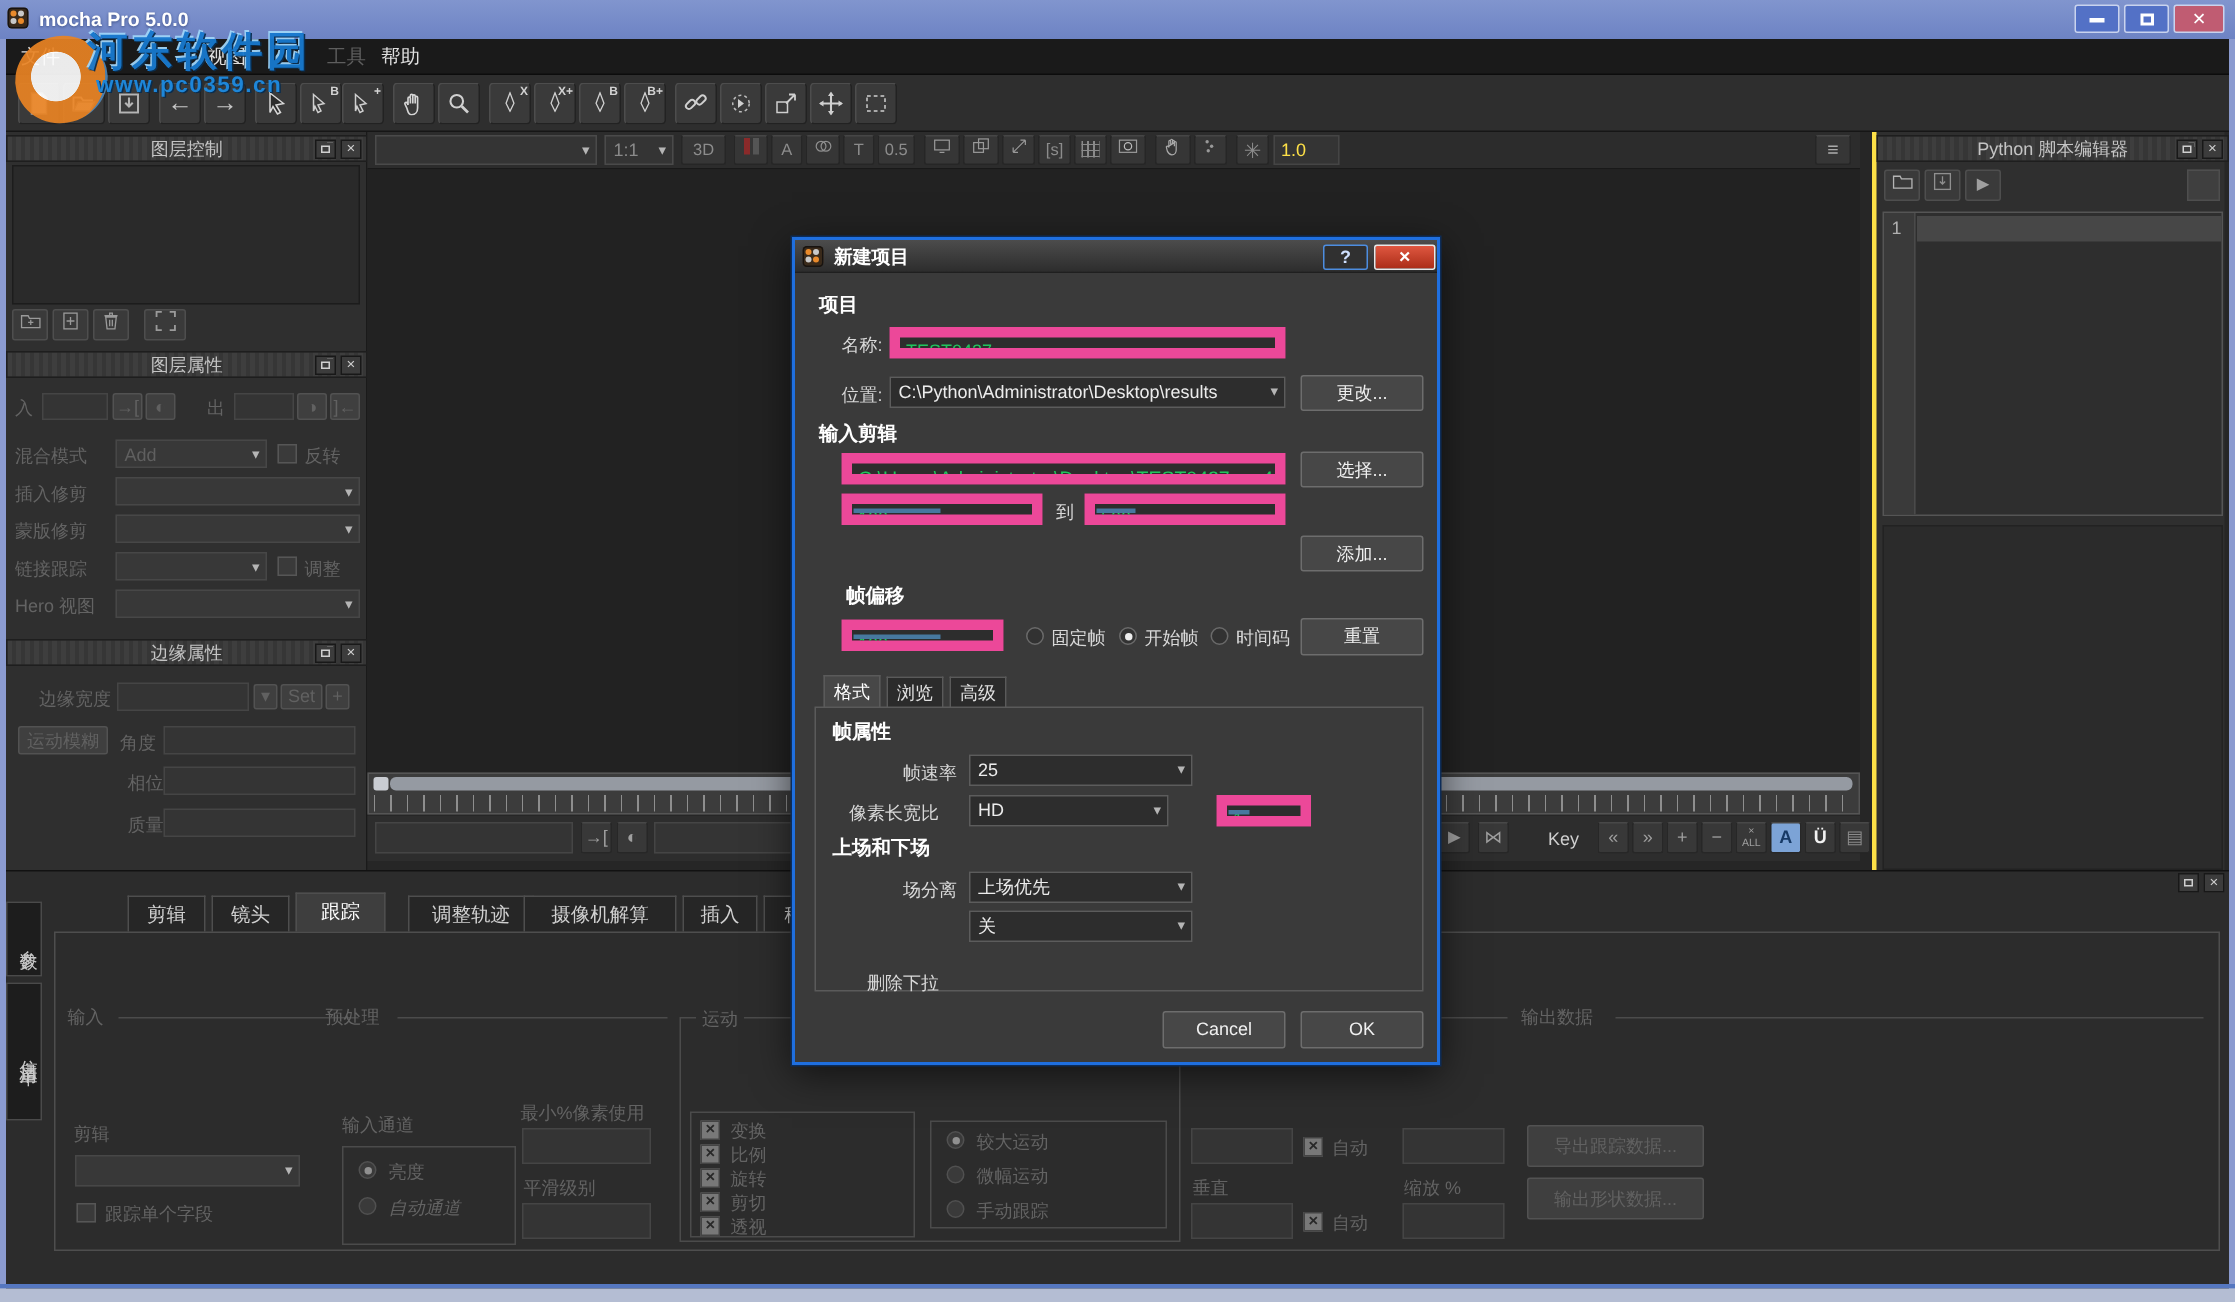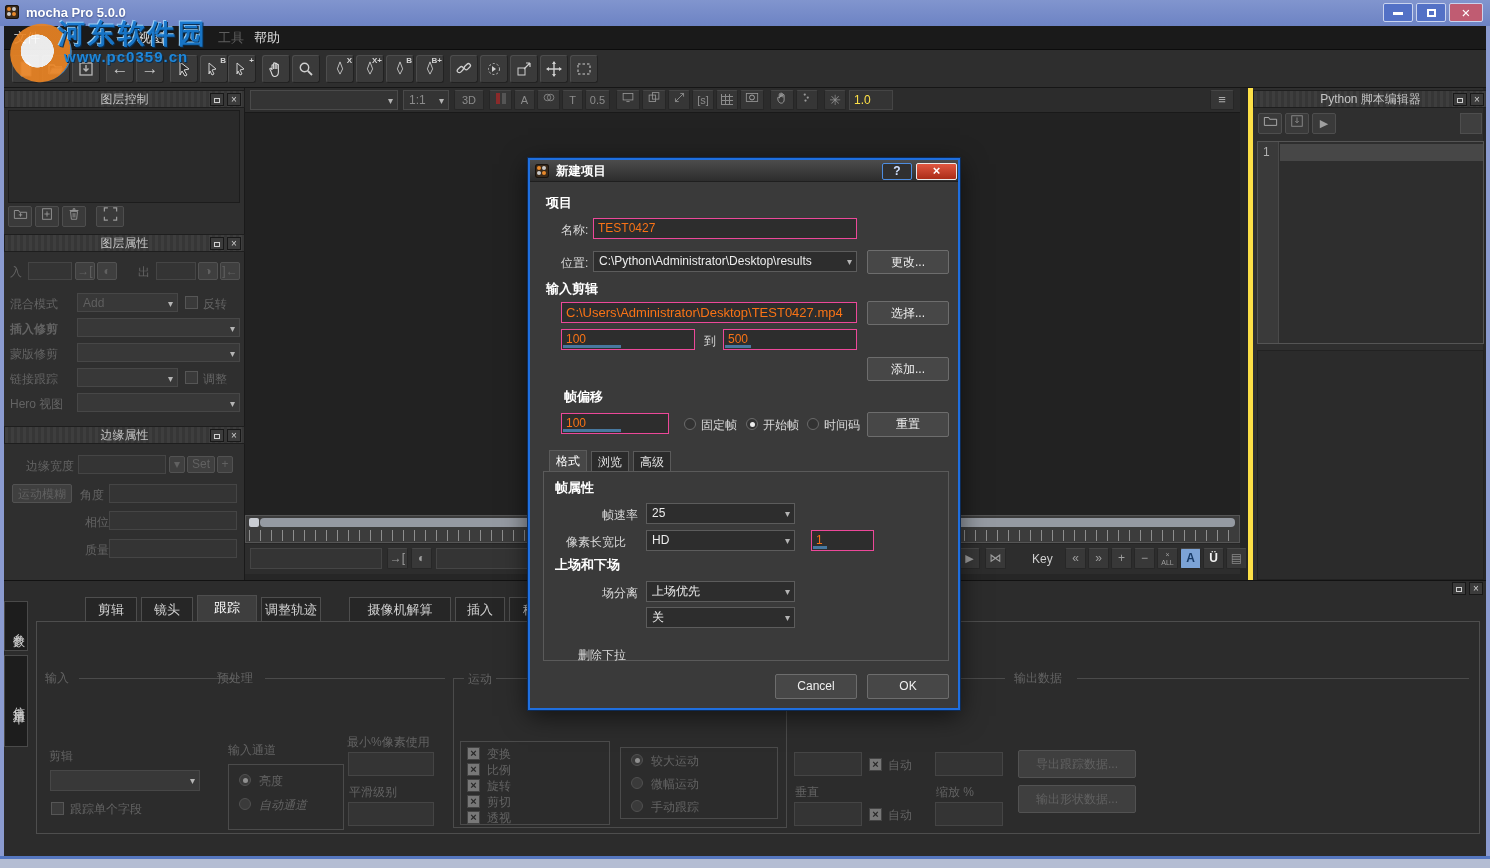--- a/index.html
+++ b/index.html
@@ -18,21 +18,21 @@
   
   #toolbar{left:0;top:50px;width:1490px;height:38px;background:#2e2e2e;border-bottom:1px solid #161616;}
   .tbtn{width:28px;height:28px;top:5px;background:#3a3a3a;border:1px solid #222;border-top-color:#4d4d4d;border-left-color:#4d4d4d;border-radius:3px;color:#c6c6c6;text-align:center;}
   .tbtn svg{margin-top:5px;}
   .glyph{font-size:17px;line-height:26px;font-weight:bold;color:#c6c6c6;}
   .sup{position:absolute;right:1px;top:0;font-size:8px;font-weight:bold;color:#d2d2d2;}
   
   .phead{height:18px;background:repeating-linear-gradient(90deg,#3e3e3e 0 3px,#363636 3px 6px);border:1px solid #1e1e1e;color:#c4c4c4;font-size:12px;text-align:center;line-height:17px;}
   .pico{position:absolute;top:2px;width:14px;height:13px;background:#3c3c3c;border:1px solid #181818;color:#cfcfcf;font-size:10px;line-height:11px;text-align:center;}
   .restore-glyph{display:inline-block;width:6px;height:5px;border:1px solid #d0d0d0;box-shadow:2px -2px 0 -0px #3c3c3c,3px -3px 0 -1px #d0d0d0;margin-top:3px;}
-  .inp{background:#2d2d2d;border:1px solid #ec4899;color:#f97316;font-size:12px;padding:1px 4px;line-height:17px;overflow:hidden;white-space:nowrap;}
+  .inp{background:#2d2d2d;border:7px solid #ec4899;color:#22c55e;font-size:12px;padding:1px 4px;line-height:17px;overflow:hidden;white-space:nowrap;}
   .dd{background:#2d2d2d;border:1px solid #5c5c5c;color:#ececec;font-size:12px;padding:1px 18px 1px 5px;line-height:17px;overflow:hidden;white-space:nowrap;}
   .dd .arr{position:absolute;right:4px;top:1px;color:#b5b5b5;font-size:10px;}
   .dis-inp{background:#343434;border:1px solid #454545;color:#fde047;}
   .dis-dd{background:#383838;border:1px solid #474747;color:#5f5f5f;}
   .lbl{color:#d8d8d8;font-size:12px;white-space:nowrap;}
   .dlbl{color:#636363;font-size:12px;white-space:nowrap;}
   .chk{width:13px;height:13px;background:#3a3a3a;border:1px solid #565656;}
   .chk.x{background:#787878;color:#282828;font-weight:bold;font-size:11px;line-height:11px;text-align:center;border:1px solid #444;}
   .rad{width:12px;height:12px;border-radius:50%;background:#323232;border:1px solid #6a6a6a;}
   .rad.dis{border-color:#505050;background:#3a3a3a;}
@@ -193,21 +193,21 @@
     <span class="abs dlbl" style="left:134px;top:176px;">出</span>
     <div class="abs inp dis-inp" style="left:152px;top:174px;width:40px;height:18px;"></div>
     <div class="abs dbtn" style="left:194px;top:174px;width:20px;height:18px;line-height:16px;">◑</div>
     <div class="abs dbtn" style="left:216px;top:174px;width:20px;height:18px;line-height:16px;">]←</div>
 
     <span class="abs dlbl" style="left:6px;top:208px;">混合模式</span>
     <div class="abs dd dis-dd" style="left:73px;top:205px;width:101px;height:19px;"><span>Add</span><span class="arr">▾</span></div>
     <div class="abs chk" style="left:181px;top:208px;"></div>
     <span class="abs dlbl" style="left:199px;top:208px;">反转</span>
 
-    <span class="abs dlbl" style="left:6px;top:233px;font-weight:bold;">插入修剪</span>
+    <span class="abs dlbl" style="left:6px;top:233px;">插入修剪</span>
     <div class="abs dd dis-dd" style="left:73px;top:230px;width:163px;height:19px;">
         <span class="arr">▾</span>
       </div>
 
     <span class="abs dlbl" style="left:6px;top:258px;">蒙版修剪</span>
     <div class="abs dd dis-dd" style="left:73px;top:255px;width:163px;height:19px;">
         <span class="arr">▾</span>
       </div>
 
     <span class="abs dlbl" style="left:6px;top:283px;">链接跟踪</span>
@@ -305,21 +305,21 @@
     <div class="abs keybtn" style="left:820px;top:4px;">«</div>
     <div class="abs keybtn" style="left:843px;top:4px;">»</div>
     <div class="abs keybtn" style="left:866px;top:4px;">+</div>
     <div class="abs keybtn" style="left:889px;top:4px;">−</div>
     <div class="abs keybtn" style="left:912px;top:4px;font-size:7px;line-height:8px;padding-top:2px;"><span>×</span><br><span>ALL</span></div>
     <div class="abs keybtn" style="left:935px;top:4px;background:#7ca3d6;color:#173a66;font-weight:bold;">A</div>
     <div class="abs keybtn" style="left:958px;top:4px;color:#f2f2f2;font-weight:bold;">Ü</div>
     <div class="abs keybtn" style="left:981px;top:4px;color:#8a8a8a;">▤</div>
   </div>
 
-  <div class="abs" style="left:1248px;top:88px;width:235px;height:492px;background:#2f2f2f;border-left:5px solid #fde047;">
+  <div class="abs" style="left:1248px;top:88px;width:235px;height:492px;background:#2f2f2f;border-left:3px solid #fde047;">
     <div class="abs phead" style="left:0;top:2px;width:235px;">
       <span>Python 脚本编辑器</span>
       <span class="pico" style="right:20px;"><span class="restore-glyph"></span></span>
       <span class="pico" style="right:3px;">×</span>
     </div>
     <div class="abs btn" style="left:5px;top:25px;width:24px;height:21px;background:#3a3a3a;border-color:#4e4e4e;"><svg width="15" height="14" viewBox="0 0 16 16">
           <path d="M1 13V4h5l1 2h8v7z" fill="none" stroke="#b5b5b5"></path>
         </svg></div>
     <div class="abs btn" style="left:32px;top:25px;width:24px;height:21px;background:#3a3a3a;border-color:#4e4e4e;"><svg width="14" height="14" viewBox="0 0 16 16">
           <rect x="2" y="2" width="12" height="12" fill="none" stroke="#8f8f8f"></rect>
@@ -339,21 +339,21 @@
   <div class="abs" style="left:0;top:580px;width:1490px;height:278px;background:#2c2c2c;border-top:1px solid #121212;">
     <span class="pico" style="right:24px;top:1px;"><span class="restore-glyph"></span></span>
     <span class="pico" style="right:7px;top:1px;">×</span>
 
     <div class="abs vtab" style="left:4px;top:20px;height:50px;">参数</div>
     <div class="abs vtab" style="left:4px;top:74px;height:92px;">信息清单</div>
 
     <div class="abs btab" style="left:85px;top:16px;width:52px;">剪辑</div>
     <div class="abs btab" style="left:141px;top:16px;width:52px;">镜头</div>
     <div class="abs btab active" style="left:197px;top:14px;width:60px;height:27px;">跟踪</div>
-    <div class="abs btab" style="left:261px;top:16px;width:60px;">调整轨迹</div>
+    <div class="abs btab" style="left:272px;top:16px;width:84px;">调整轨迹</div>
     <div class="abs btab" style="left:349px;top:16px;width:102px;">摄像机解算</div>
     <div class="abs btab" style="left:455px;top:16px;width:50px;">插入</div>
     <div class="abs btab" style="left:509px;top:16px;width:54px;">移除</div>
     <div class="abs btab" style="left:567px;top:16px;width:52px;">稳定</div>
 
     <div class="abs" style="left:36px;top:40px;width:1444px;height:213px;border:1px solid #4e4e4e;background:#2c2c2c;">
 
       <span class="abs dlbl" style="left:8px;top:48px;">输入</span>
       <div class="abs secline" style="left:42px;top:56px;width:160px;"></div>
       <span class="abs dlbl" style="left:180px;top:48px;">预处理</span>
@@ -469,21 +469,21 @@
 
     <div class="abs dtab active" style="left:19px;top:290px;width:38px;">格式</div>
     <div class="abs dtab" style="left:61px;top:291px;width:38px;">浏览</div>
     <div class="abs dtab" style="left:103px;top:291px;width:38px;">高级</div>
 
     <div class="abs" style="left:13px;top:311px;width:406px;height:190px;border:1px solid #5a5a5a;">
       <span class="abs dlg-sec" style="left:11px;top:7px;">帧属性</span>
       <span class="abs lbl" style="left:58px;top:35px;">帧速率</span>
       <div class="abs dd" style="left:102px;top:31px;width:149px;height:21px;"><span>25</span><span class="arr">▾</span></div>
       <span class="abs lbl" style="left:22px;top:62px;">像素长宽比</span>
-      <div class="abs dd" style="left:102px;top:58px;width:149px;height:21px;"><span>HD</span><span class="arr">▾</span></div>
+      <div class="abs dd" style="left:102px;top:58px;width:133px;height:21px;"><span>HD</span><span class="arr">▾</span></div>
       <div class="abs inp ulined ul12" style="left:267px;top:58px;width:63px;height:21px;">1</div>
       <span class="abs dlg-sec" style="left:11px;top:84px;">上场和下场</span>
       <span class="abs lbl" style="left:58px;top:113px;">场分离</span>
       <div class="abs dd" style="left:102px;top:109px;width:149px;height:21px;"><span>上场优先</span><span class="arr">▾</span></div>
       <span class="abs lbl" style="left:34px;top:139px;margin-top:36px;">删除下拉</span>
       <div class="abs dd" style="left:102px;top:135px;width:149px;height:21px;"><span>关</span><span class="arr">▾</span></div>
     </div>
 
     <div class="abs btn" style="left:245px;top:514px;width:82px;height:25px;line-height:23px;">Cancel</div>
     <div class="abs btn" style="left:337px;top:514px;width:82px;height:25px;line-height:23px;">OK</div>

